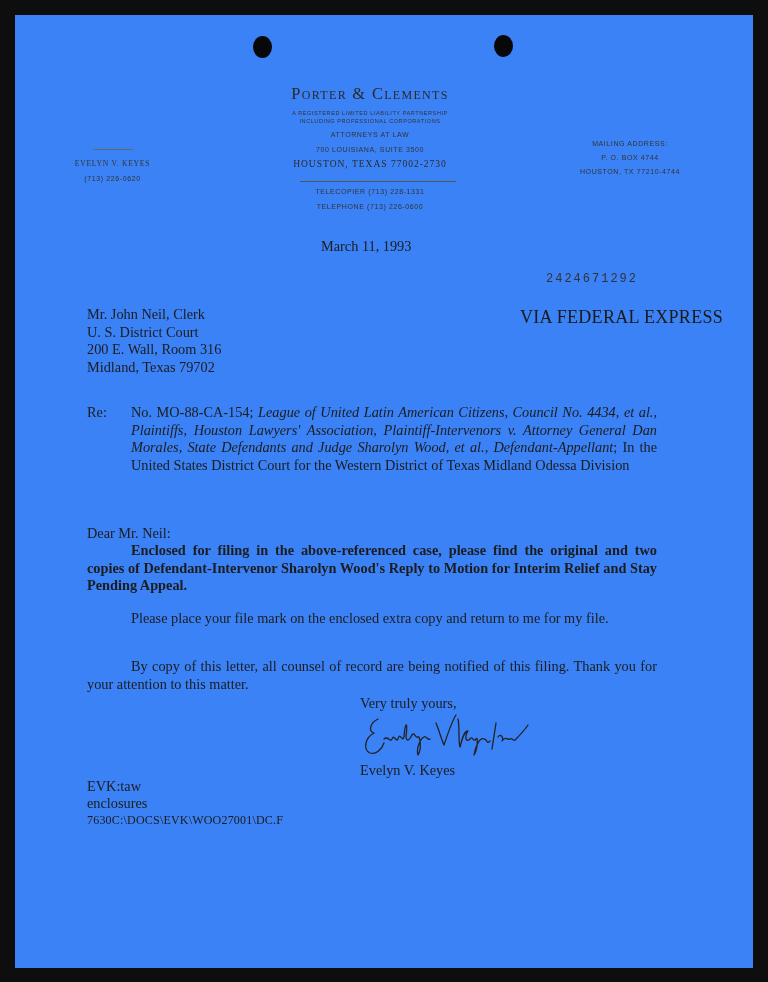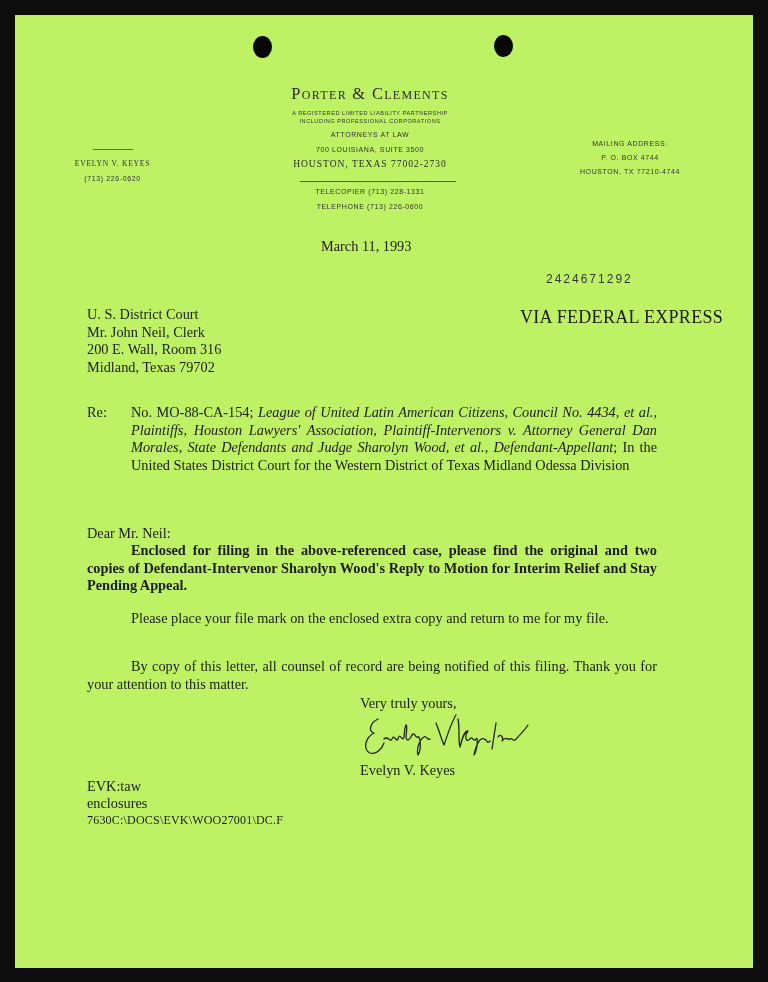--- a/index.html
+++ b/index.html
@@ -2,30 +2,30 @@
 <html><head>
 <meta charset="utf-8">
 <style>
   html, body { margin:0; padding:0; }
   body {
     width:768px; height:982px; background:#0e0e0e; position:relative; overflow:hidden;
     font-family:"Liberation Serif", "DejaVu Serif", serif; color:#1a1a1a;
   }
   .paper {
     position:absolute; left:15px; top:15px; width:738px; height:953px;
-    background:#bef264;
+    background:#3b82f6;
   }
   .hole { position:absolute; width:19px; height:22px; border-radius:50%; background:#080808; }
   .abs { position:absolute; }
   .lh-small { font-family:"Liberation Sans", "DejaVu Sans", sans-serif; font-size:7px; letter-spacing:0.6px; color:#333; text-align:center; }
   .firm-name { font-family:"Liberation Serif", serif; font-size:16.5px; letter-spacing:1.3px; color:#2a2a2a; text-align:center; font-variant:small-caps; }
   .hr { position:absolute; height:1px; background:#555; }
   .body-text { font-size:14.3px; line-height:17.5px; color:#1c1c1c; }
   .justify { text-align:justify; }
-  .stamp { font-family:Liberation Sans, sans-serif; font-size:12px; letter-spacing:2px; color:#333; }
+  .stamp { font-family:Liberation Mono, monospace; font-size:12px; letter-spacing:2px; color:#333; }
   .tiny { font-size:12px; letter-spacing:0.2px; }
   .sig svg { display:block; }
   i { font-style:italic; }
 </style>
 </head>
 <body>
 
 <div class="paper">
   <div class="hole" style="left:238px; top:21px;"></div>
   <div class="hole" style="left:479px; top:20px;"></div>
@@ -48,22 +48,22 @@
   <div class="abs lh-small" style="left:550px; top:139px; width:130px;">P. O. BOX 4744</div>
   <div class="abs lh-small" style="left:550px; top:153px; width:130px;">HOUSTON, TX 77210-4744</div>
 
   <div class="abs body-text" style="left:306px; top:223px;">March 11, 1993</div>
 
   <div class="abs stamp" style="left:531px; top:257px;">2424671292</div>
 
   <div class="abs" style="left:505px; top:292px; font-size:18px; letter-spacing:0.3px;">VIA FEDERAL EXPRESS</div>
 
   <div class="abs body-text" style="left:72px; top:291px; width:300px;">
+    <div>Mr. John Neil, Clerk</div>
     <div>U. S. District Court</div>
-    <div>Mr. John Neil, Clerk</div>
     <div>200 E. Wall, Room 316</div>
     <div>Midland, Texas 79702</div>
   </div>
 
   <div class="abs body-text" style="left:72px; top:389px;">Re:</div>
   <div class="abs body-text justify" style="left:116px; top:389px; width:526px;">
     <span>No. MO-88-CA-154; </span><i>League of United Latin American Citizens, Council No. 4434, et al., Plaintiffs, Houston Lawyers' Association, Plaintiff-Intervenors v. Attorney General Dan Morales, State Defendants and Judge Sharolyn Wood, et al., Defendant-Appellant</i><span>; In the United States District Court for the Western District of Texas Midland Odessa Division</span>
   </div>
 
   <div class="abs body-text" style="left:72px; top:510px;">Dear Mr. Neil:</div>

